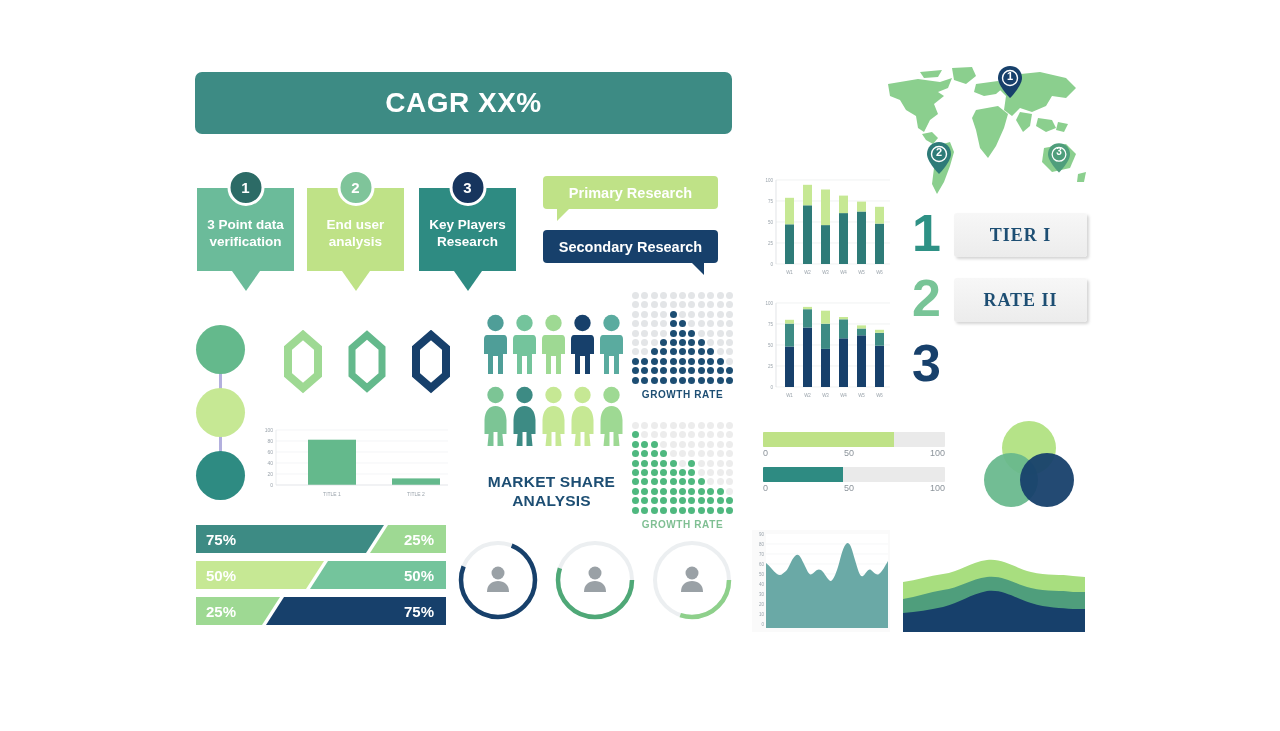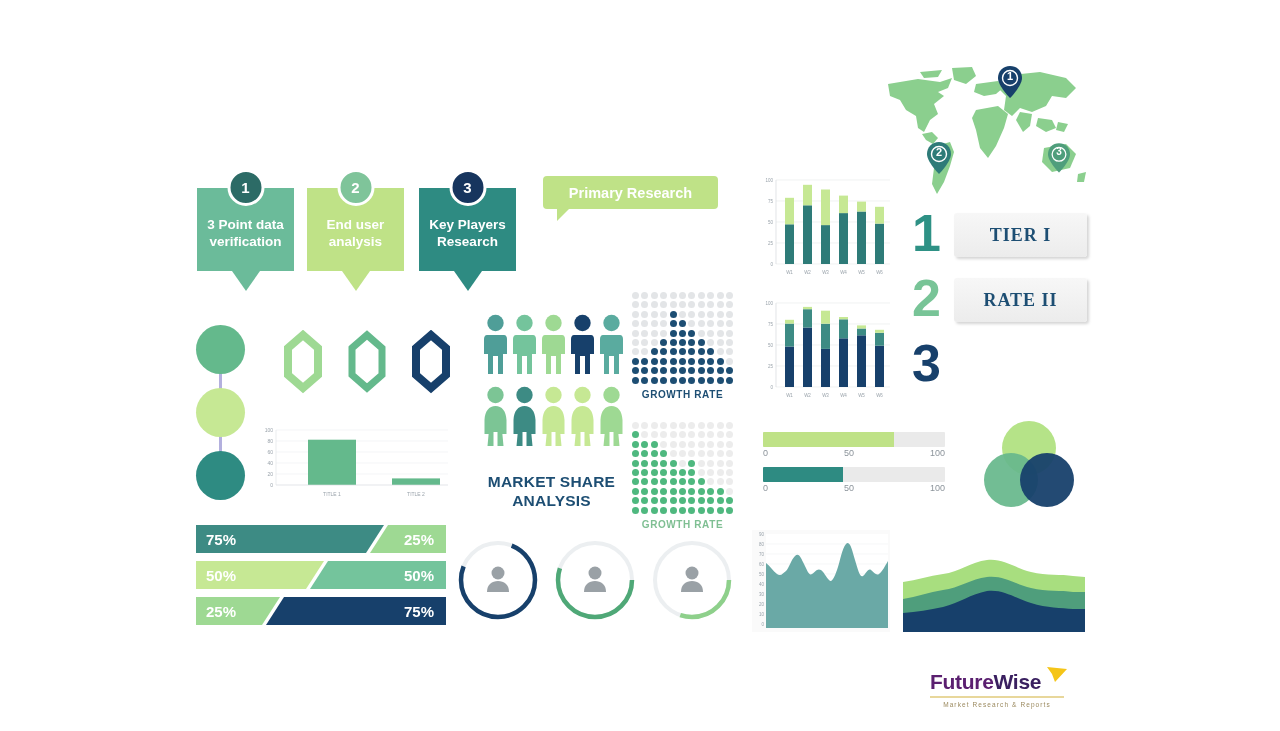--- a/index.html
+++ b/index.html
@@ -64,20 +64,23 @@
   #contact{left:196px;top:676px;font-size:17px;color:#2b2b2b;letter-spacing:.9px;font-family:"Liberation Sans",sans-serif;}
   #logo-wrap{left:930px;top:670px;width:140px;}
   .logo-main{font-size:21px;font-weight:bold;letter-spacing:-.3px;}
   .logo-sub{font-size:6.5px;color:#9b8a5f;letter-spacing:1.1px;text-align:center;margin-top:3px;}
 </style>
 </head>
 <body>
 
 <div class="stage">
 
+  <div class="abs" id="cagr-banner">
+    <div class="txt">CAGR XX%</div>
+  </div>
 
   <div class="abs" style="left:197px;top:188px;">
     <div class="card">
       <div class="body" style="background:#6bbb9a;">
         <div class="badge" style="background:#2c6b66;">1</div>
         <div class="label">3 Point data verification</div>
       </div>
       <div class="tail" style="border-top:20px solid #6bbb9a;"></div>
     </div>
   </div>
@@ -102,20 +105,26 @@
     </div>
   </div>
 
   <div class="abs" style="left:543px;top:176px;width:175px;">
     <div class="bubble" style="background:#bfe287;">
       <div class="t" style="color:#ffffff;">Primary Research</div>
       <div class="nub" style="left:14px;border-right:13px solid transparent;border-top:13px solid #bfe287;"></div>
     </div>
   </div>
 
+  <div class="abs" style="left:543px;top:230px;width:175px;">
+    <div class="bubble" style="background:#17406b;">
+      <div class="t" style="color:#ffffff;">Secondary Research</div>
+      <div class="nub" style="right:14px;border-left:13px solid transparent;border-top:13px solid #17406b;"></div>
+    </div>
+  </div>
 
   <div class="abs" style="left:880px;top:62px;width:212px;height:140px;">
     <svg width="212" height="140" viewBox="0 0 212 140">
       <g fill="#8bcf8e">
 
         <path d="M8 22 L38 17 L60 20 L72 16 L68 26 L58 30 L64 34 L54 42 L58 52 L50 58 L44 70 L38 66 L36 54 L26 48 L20 38 L10 34 Z"></path>
         <path d="M40 10 L62 8 L58 15 L44 16 Z"></path>
 
         <path d="M72 6 L92 5 L96 14 L86 22 L74 18 Z"></path>
 
@@ -775,24 +784,14 @@
   <div class="abs" style="left:903px;top:530px;">
     <svg width="182" height="102" viewBox="0 0 182 102">
       <rect x="0" y="0" width="182" height="102" fill="#ffffff"></rect>
       <path d="M0,52 C14,50 26,46 40,44 C56,42 68,32 84,30 C100,28 112,38 128,42 C144,46 158,44 170,46 L182,47 L182,102 L0,102 Z" fill="#a8de7f"></path>
       <path d="M0,69 C14,67 26,62 40,60 C56,58 68,49 84,47 C100,45 112,54 128,58 C144,62 158,60 170,62 L182,62 L182,102 L0,102 Z" fill="#4f9e7c"></path>
       <path d="M0,83 C14,82 26,80 40,77 C56,73 68,64 84,61 C100,59 112,68 128,73 C144,78 158,78 170,79 L182,79 L182,102 L0,102 Z" fill="#17406b"></path>
     </svg>
   </div>
 
 
-  <div class="abs" id="logo-wrap">
-    <div style="position:relative;">
-      <span class="logo-main" style="color:#5b2070;">Future</span><span class="logo-main" style="color:#3a2060;">Wise</span>
-      <svg width="22" height="18" viewBox="0 0 22 18" style="position:absolute;left:116px;top:-4px;">
-        <path d="M1 1 L21 3 L9 16 L6 8 Z" fill="#f5c518"></path>
-      </svg>
-      <div style="height:2px;background:#e8d79b;width:134px;margin-top:2px;"></div>
-      <div class="logo-sub" style="width:134px;">Market Research &amp; Reports</div>
-    </div>
-  </div>
 
 </div>
 
 </body></html>

